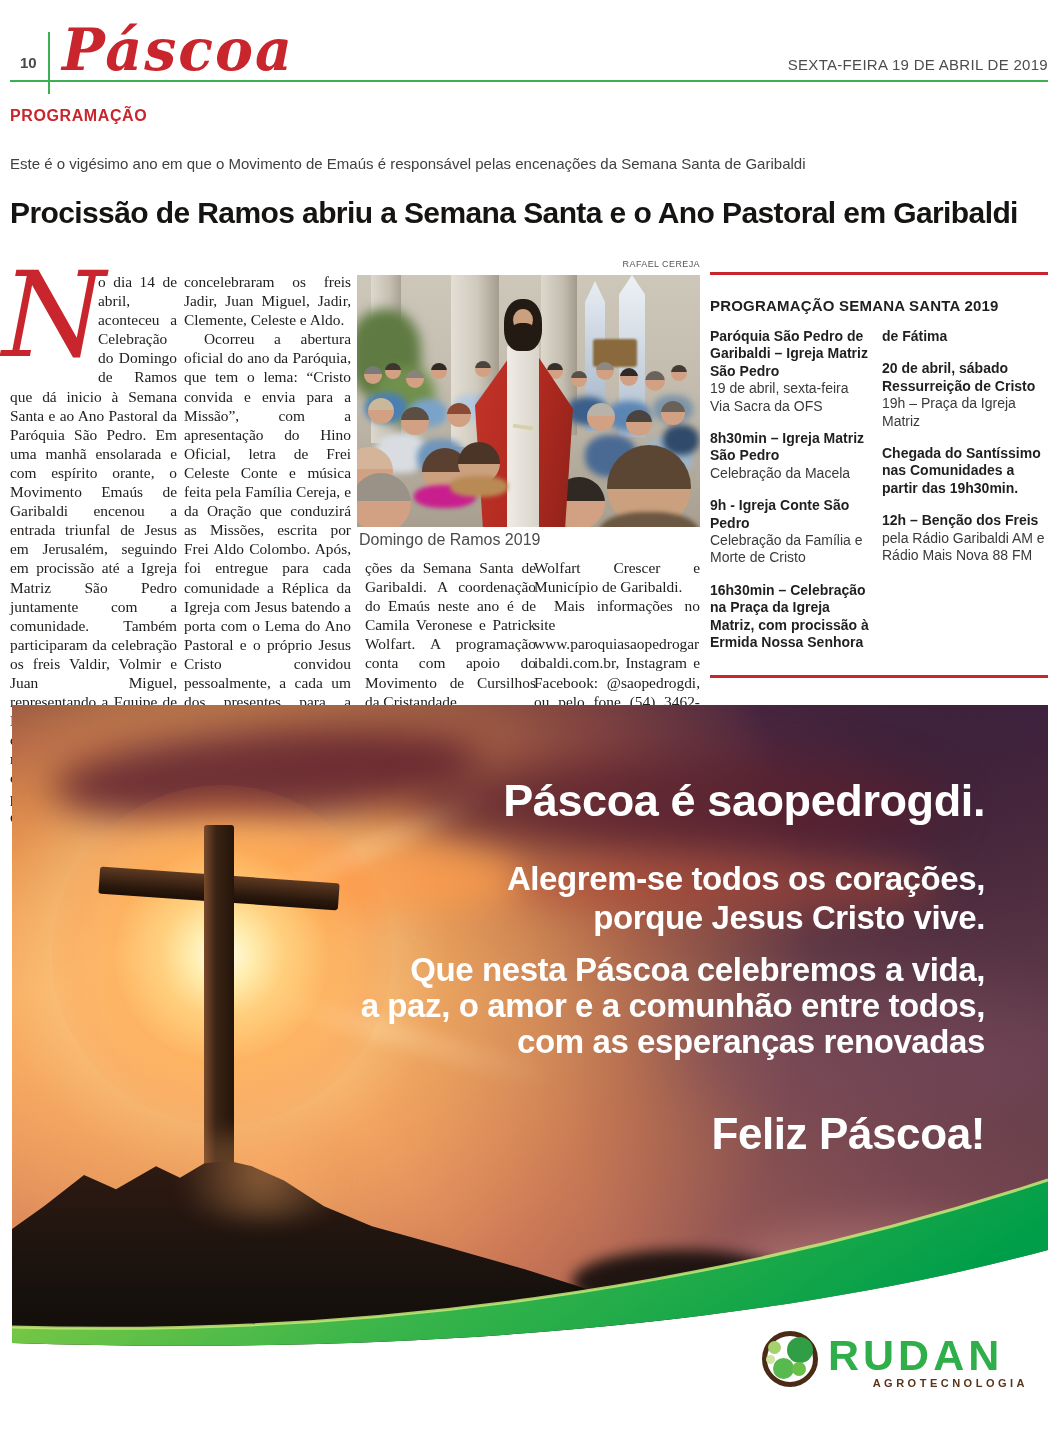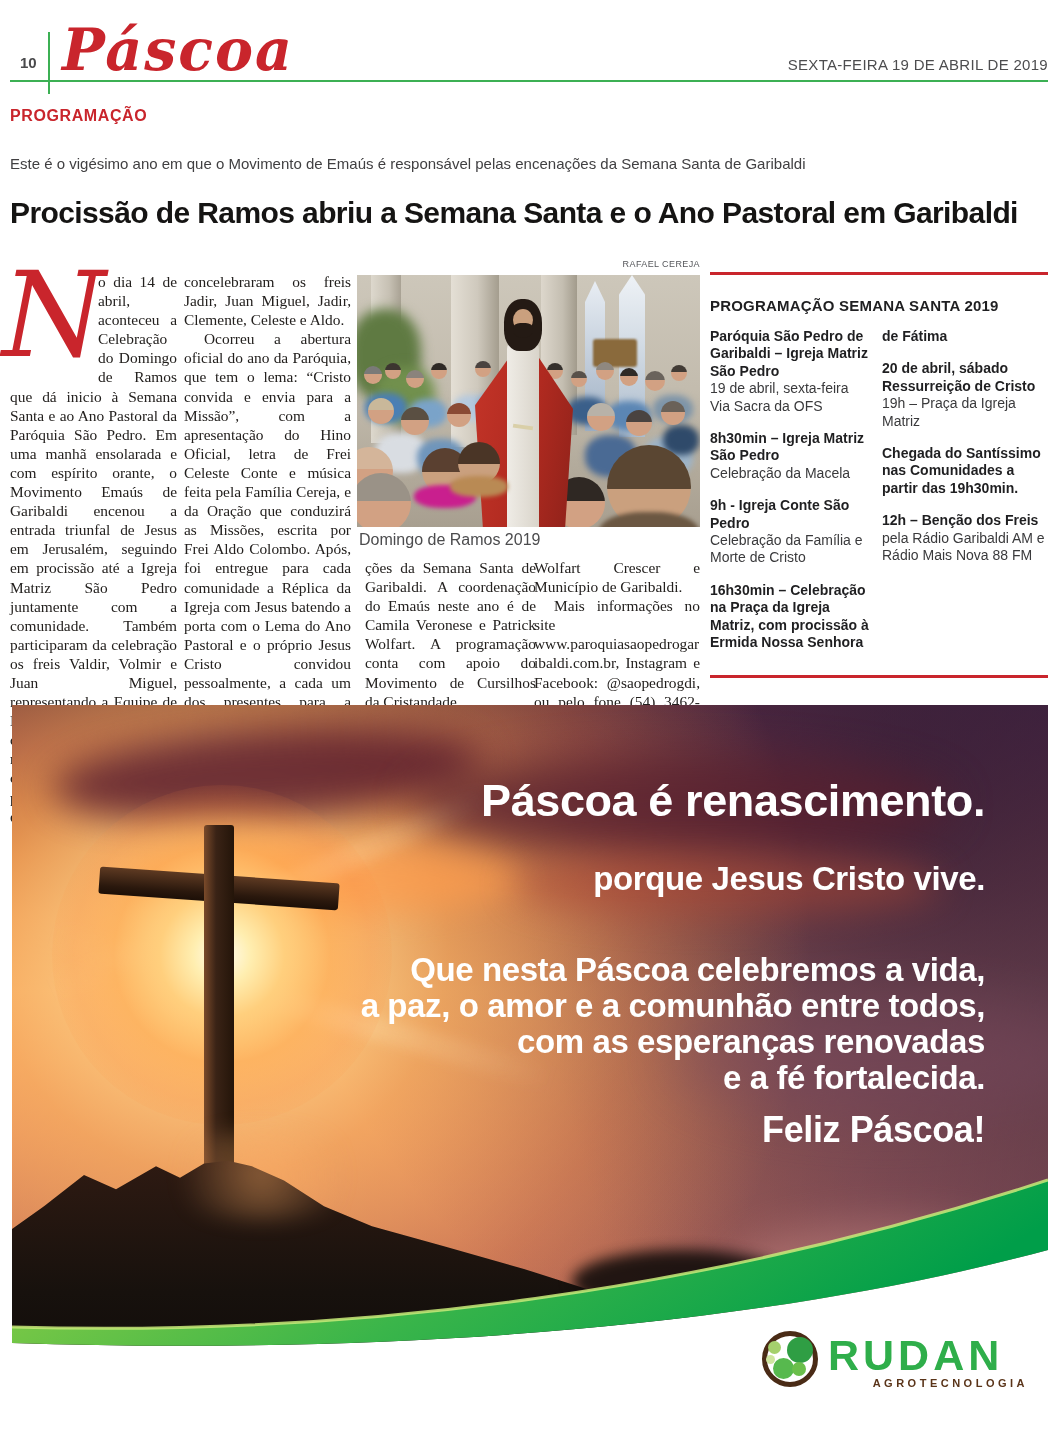--- a/index.html
+++ b/index.html
@@ -72,21 +72,21 @@
              background:linear-gradient(180deg,#5e3a22,#2a180d 70%,#1c0f07)}
   .mountain{position:absolute;left:0;top:430px;width:800px;height:285px;
             background:linear-gradient(180deg,#331c13 0%,#17110d 55%,#0e0a08 100%);
             clip-path:polygon(0 33%,4% 25%,9% 14%,13% 19%,18% 11%,21% 15%,24% 10%,27% 9%,30% 11%,34% 16%,39% 25%,45% 32%,54% 39%,64% 47%,74% 56%,87% 65%,100% 76%,100% 100%,0 100%)}
   .rock-light{position:absolute;left:140px;top:425px;width:220px;height:90px;border-radius:50%;
               background:radial-gradient(circle,rgba(255,176,104,.45),transparent 70%);filter:blur(10px)}
   .ad-text{position:absolute;right:63px;text-align:right;color:#ffffff;font-weight:bold;letter-spacing:-.4px}
   .ad-h1{top:70px;font-size:45px}
   .ad-sub{top:154px;font-size:33px;line-height:39px}
   .ad-quote{top:247px;font-size:33px;line-height:36px}
-  .ad-closing{top:404px;font-size:36px}
+  .ad-closing{top:404px;font-size:44px}
   .swoosh{position:absolute;left:0;top:0;width:100%;height:100%}
   
   .logo{position:absolute;left:740px;top:612px;width:290px;height:95px}
   .logo-ring{position:absolute;left:10px;top:14px;width:56px;height:56px;border:5px solid #4a2b16;border-radius:50%;background:#fff}
   .logo-ring i{position:absolute;border-radius:50%}
   .logo-name{position:absolute;left:76px;top:14px;font-size:43px;font-weight:bold;color:#2fae4a;letter-spacing:4px}
   .logo-tag{position:absolute;left:80px;top:60px;width:196px;text-align:right;font-size:11px;font-weight:bold;
             color:#5a3419;letter-spacing:3.5px}
   [data-interactable]{cursor:default}
 </style>
@@ -250,29 +250,29 @@
           <stop offset="0" stop-color="#9ad143"></stop>
           <stop offset="0.55" stop-color="#3ab54a"></stop>
           <stop offset="1" stop-color="#009e49"></stop>
         </linearGradient>
       </defs>
       <path d="M0,638 C360,650 740,625 1036,545 L1036,715 L0,715 Z" fill="#ffffff"></path>
       <path d="M0,622 C350,632 700,585 1036,475 L1036,545 C740,625 360,650 0,638 Z" fill="url(#gband)"></path>
       <path d="M0,622 C350,632 700,585 1036,475" fill="none" stroke="#c8ea79" stroke-width="3" opacity="0.85"></path>
     </svg>
 
-    <div class="ad-text ad-h1" data-interactable="false">Páscoa é renascimento.</div>
+    <div class="ad-text ad-h1" data-interactable="false">Páscoa é saopedrogdi.</div>
     <div class="ad-text ad-sub" data-interactable="false">
+      <div data-interactable="false">Alegrem-se todos os corações,</div>
       <div data-interactable="false">porque Jesus Cristo vive.</div>
     </div>
     <div class="ad-text ad-quote" data-interactable="false">
       <div data-interactable="false">Que nesta Páscoa celebremos a vida,</div>
       <div data-interactable="false">a paz, o amor e a comunhão entre todos,</div>
       <div data-interactable="false">com as esperanças renovadas</div>
-      <div data-interactable="false">e a fé fortalecida.</div>
     </div>
     <div class="ad-text ad-closing" data-interactable="false">Feliz Páscoa!</div>
 
     <div class="logo" data-interactable="false">
       <div class="logo-ring" data-interactable="false">
         <i data-interactable="false" style="left:20px;top:1px;width:26px;height:26px;background:#2f9e44"></i>
         <i data-interactable="false" style="left:6px;top:22px;width:21px;height:21px;background:#57b94e"></i>
         <i data-interactable="false" style="left:1px;top:5px;width:13px;height:13px;background:#a5d06d"></i>
         <i data-interactable="false" style="left:-1px;top:19px;width:9px;height:9px;background:#cfe6a0"></i>
         <i data-interactable="false" style="left:25px;top:26px;width:14px;height:14px;background:#6abf4b"></i>

